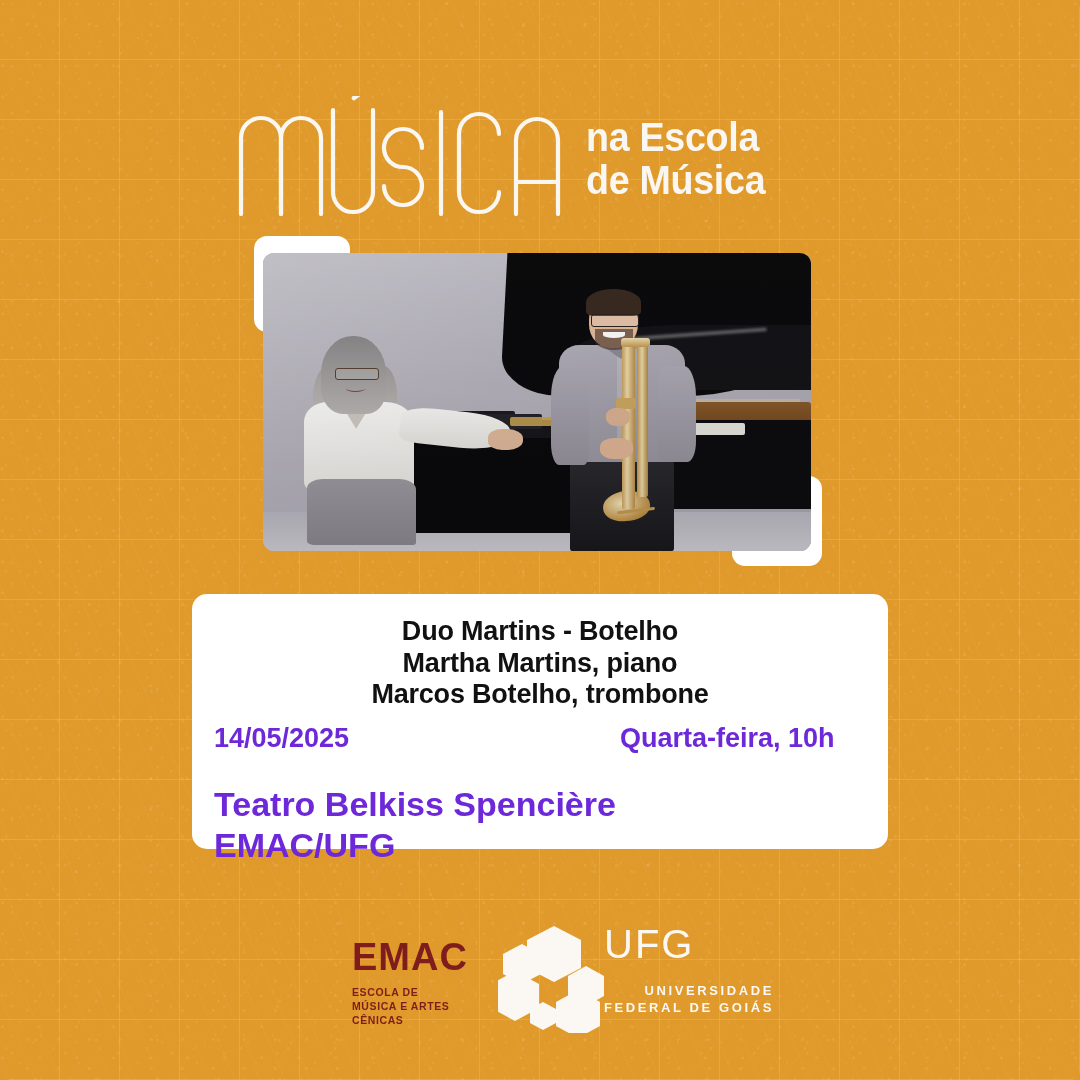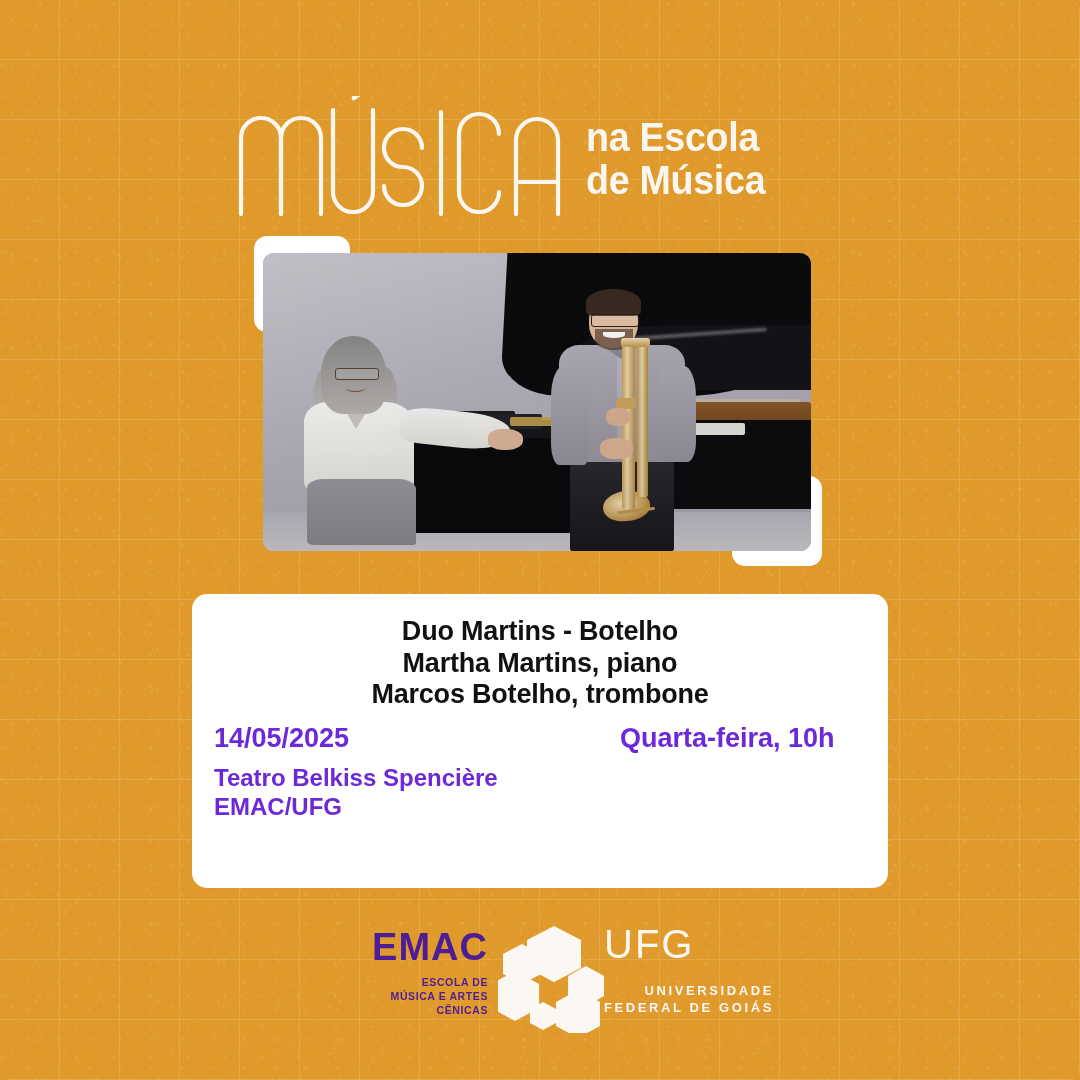--- a/index.html
+++ b/index.html
@@ -149,39 +149,39 @@
   .tb-bell{left:62%;top:80%;width:8.5%;height:10%;
     background:radial-gradient(ellipse at 40% 40%,#f6e6bc,#c89c53 60%,#9b7436);
     border-radius:50% 50% 46% 46%;transform:rotate(-6deg);}
   .tb-brace{left:64.6%;top:86%;width:7%;height:3px;background:#c49a53;transform:rotate(-7deg);border-radius:2px;}
   .tb-valve{left:64.4%;top:48.5%;width:3.6%;height:4%;background:#cfa861;border-radius:3px;}
   .photo-shade{left:0;top:0;width:100%;height:100%;
     background:linear-gradient(180deg,rgba(0,0,0,.04),rgba(0,0,0,.10));}
 
   
   .card{
-    position:absolute;left:192px;top:594px;width:696px;height:294px;
+    position:absolute;left:192px;top:594px;width:696px;height:255px;
     background:#ffffff;border-radius:15px;
   }
   .card-title{
     position:absolute;left:0;top:22px;width:696px;
     text-align:center;color:#111;
     font-weight:bold;font-size:27px;line-height:1.17;
     letter-spacing:-0.2px;white-space:pre-line;
   }
   .cols{position:absolute;left:0;top:128px;width:696px;}
   .col{position:absolute;top:0;color:#6d28d9;font-weight:bold;}
   .col-l{left:22px;}
   .col-r{left:428px;}
   .ln1{font-size:27px;line-height:1.2;white-space:pre-line;}
-  .ln2{font-size:24px;line-height:1.2;margin-top:10px;white-space:pre-line;}
+  .ln2{font-size:34px;line-height:1.2;margin-top:30px;white-space:pre-line;}
 
   
   .footer{position:absolute;left:0;top:918px;width:1080px;height:115px;}
-  .emac{position:absolute;left:352px;top:10px;width:136px;text-align:right;color:#4c1d95;}
+  .emac{position:absolute;left:352px;top:20px;width:136px;text-align:left;color:#7f1d1d;}
   .emac-word{font-size:38px;font-weight:bold;letter-spacing:1px;line-height:1;}
   .emac-sub{font-size:10.5px;font-weight:bold;line-height:1.35;margin-top:9px;letter-spacing:.6px;white-space:pre-line;}
   .hexes{position:absolute;left:498px;top:0px;width:110px;height:115px;}
   .hexes svg{display:block;width:110px;height:115px;}
   .ufg{position:absolute;left:604px;top:6px;color:#fbf8f3;}
   .ufg-word{font-size:40px;font-weight:normal;letter-spacing:2px;line-height:1;}
   .ufg-sub{font-size:13px;font-weight:bold;line-height:1.32;letter-spacing:2.6px;margin-top:18px;white-space:pre-line;text-align:right;}
 </style>
 </head>
 <body>

